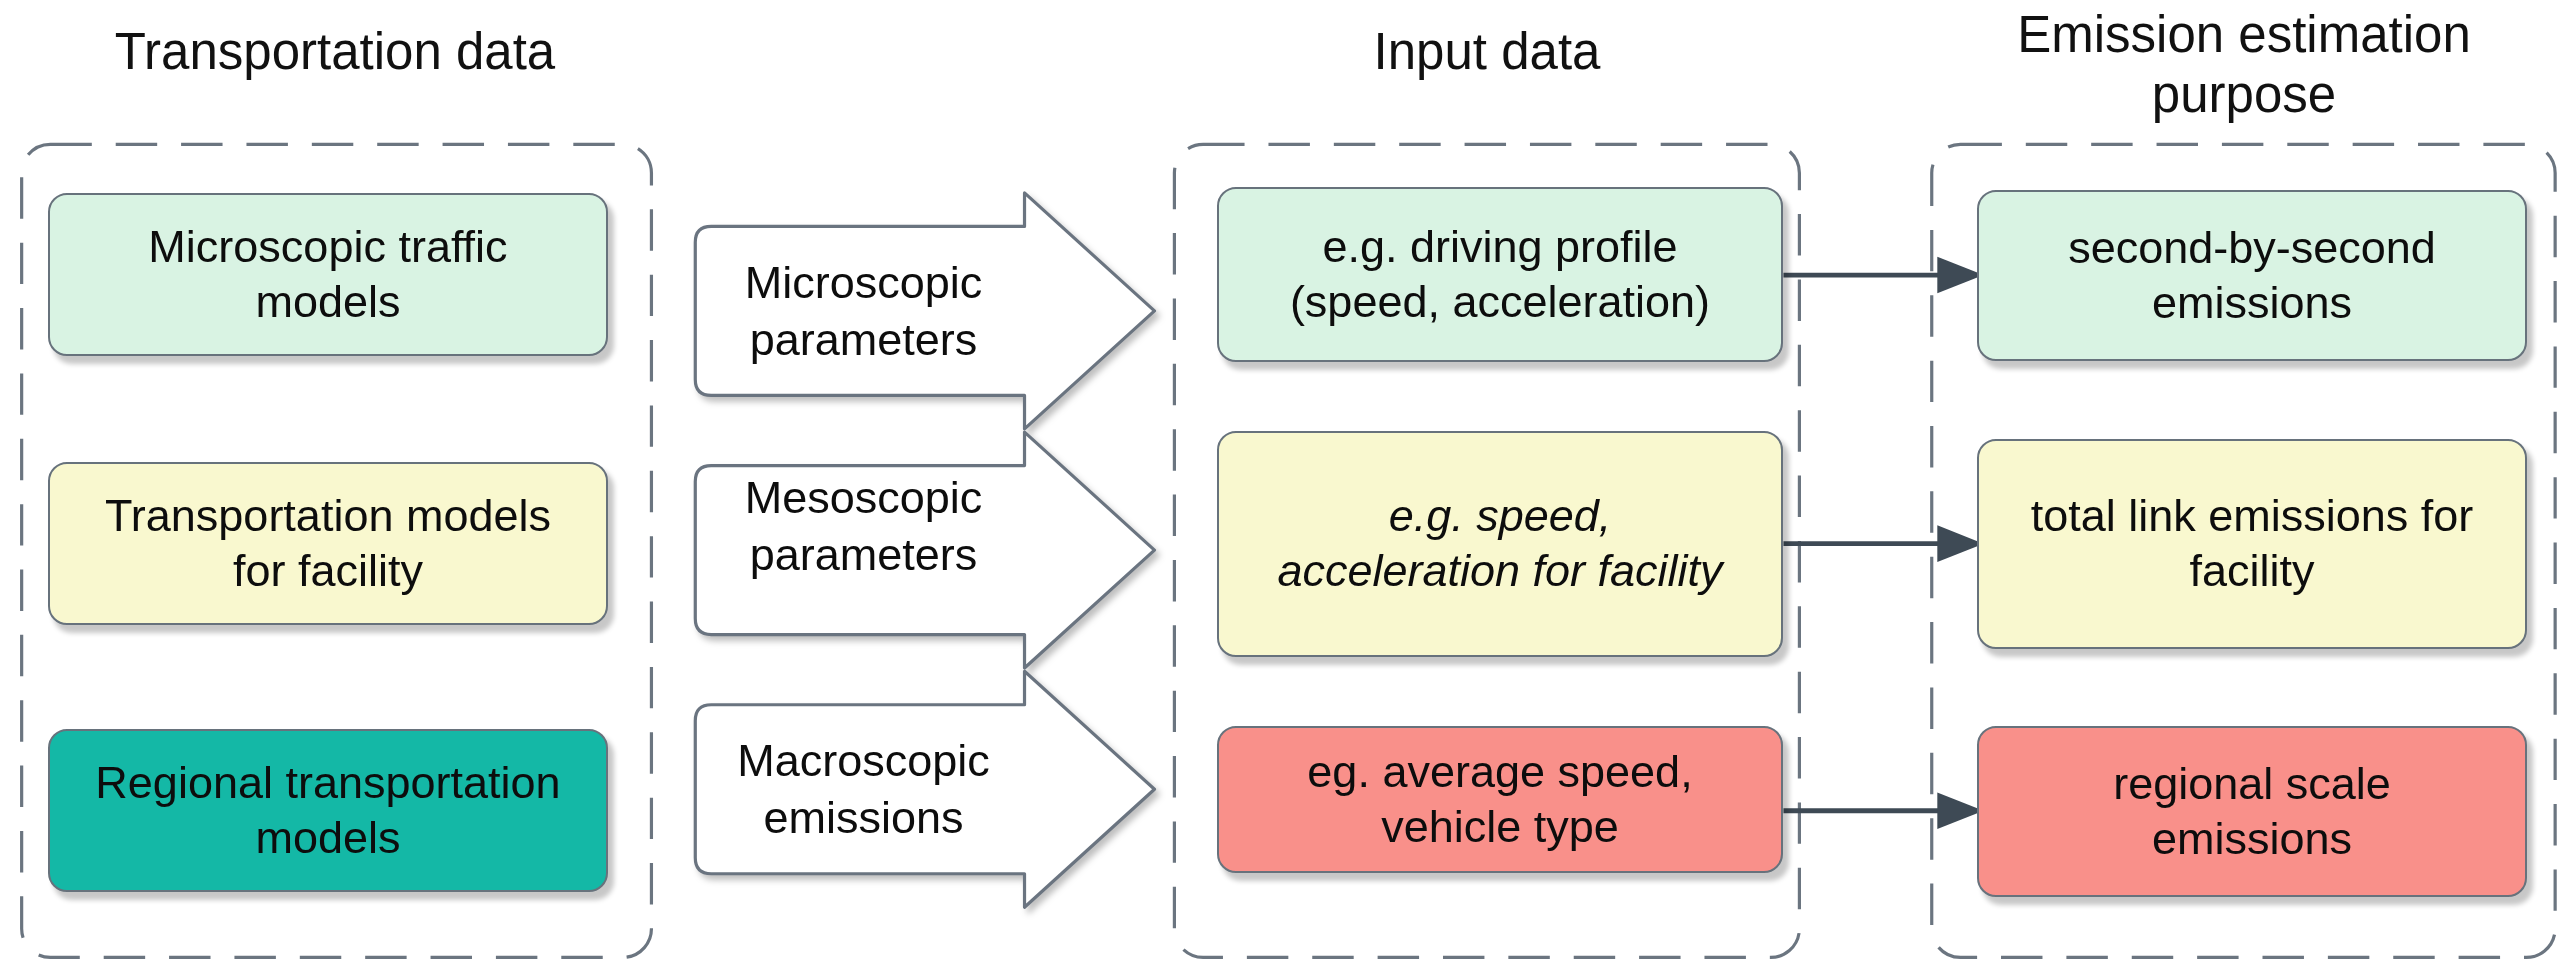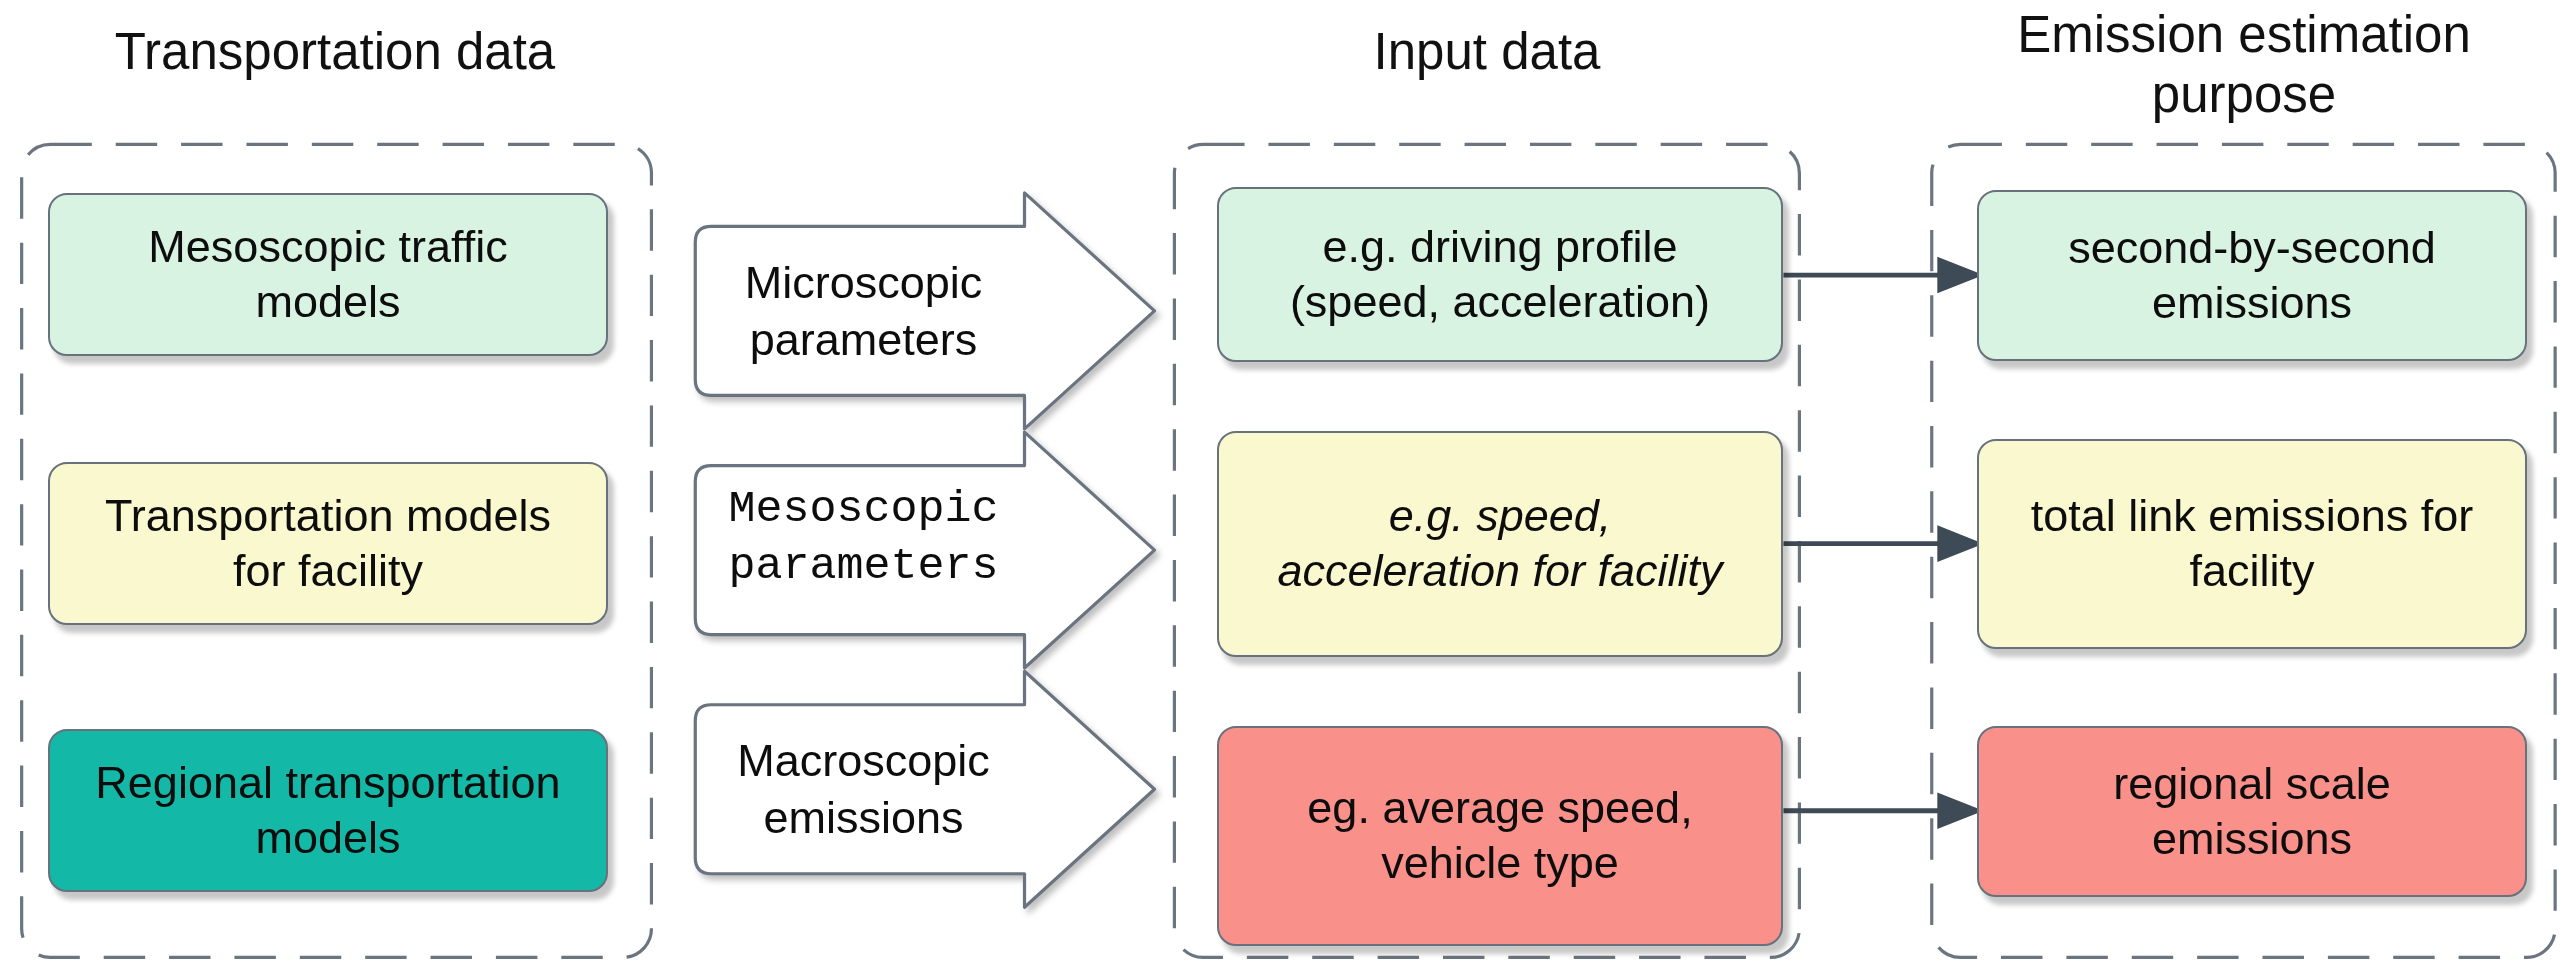--- a/index.html
+++ b/index.html
@@ -56,30 +56,30 @@
     <g>
       <line class="conn-line" x1="2237" y1="1017" x2="2445" y2="1017"></line>
       <polygon class="conn-head" points="2430,994 2488,1017 2430,1040"></polygon>
     </g>
   </svg>
 
   <div class="hdr" style="left:32px;top:22px;width:606px;">Transportation data</div>
   <div class="hdr" style="left:1196px;top:22px;width:582px;">Input data</div>
   <div class="hdr" style="left:1945px;top:4.8px;width:598px;">Emission estimation purpose</div>
 
-  <div class="box col1" style="left: 48px; top: 193px; width: 560px; height: 163px; background: rgb(217, 243, 227);">Mesoscopic traffic models</div>
+  <div class="box col1" style="left: 48px; top: 193px; width: 560px; height: 163px; background: rgb(217, 243, 227);">Microscopic traffic models</div>
   <div class="box col1" style="left: 48px; top: 462px; width: 560px; height: 163px; background: rgb(249, 248, 207);">Transportation models for facility</div>
   <div class="box col1" style="left: 48px; top: 729px; width: 560px; height: 163px; background: #14b8a6;">Regional transportation models</div>
 
   <div class="arrow-label" style="left:706px;top:203px;width:315px;height:217px;">Microscopic parameters</div>
-  <div class="arrow-label" style="left:706px;top:430px;width:315px;height:217px;font-family:Liberation Mono, monospace;">Mesoscopic parameters</div>
+  <div class="arrow-label" style="left:706px;top:418px;width:315px;height:217px;">Mesoscopic parameters</div>
   <div class="arrow-label" style="left:706px;top:681px;width:315px;height:217px;">Macroscopic emissions</div>
 
   <div class="box col2" style="left: 1217px; top: 187px; width: 566px; height: 175px; background: rgb(217, 243, 227);">e.g. driving profile (speed, acceleration)</div>
   <div class="box col2" style="left: 1217px; top: 431px; width: 566px; height: 226px; background: rgb(249, 248, 207); font-style: italic;">e.g. speed, acceleration for facility</div>
-  <div class="box col2" style="left: 1217px; top: 726px; width: 566px; height: 220px; background: rgb(249, 144, 138);">eg. average speed, vehicle type</div>
+  <div class="box col2" style="left: 1217px; top: 726px; width: 566px; height: 147px; background: rgb(249, 144, 138);">eg. average speed, vehicle type</div>
 
   <div class="box col3" style="left: 1977px; top: 190px; width: 550px; height: 171px; background: rgb(217, 243, 227);">second-by-second emissions</div>
   <div class="box col3" style="left: 1977px; top: 726px; width: 550px; height: 171px; background: rgb(249, 144, 138);">regional scale emissions</div>
   <div class="box col3" style="left: 1977px; top: 439px; width: 550px; height: 210px; background: rgb(249, 248, 207);">total link emissions for facility</div>
 
 </div>
 
 
 </body></html>

